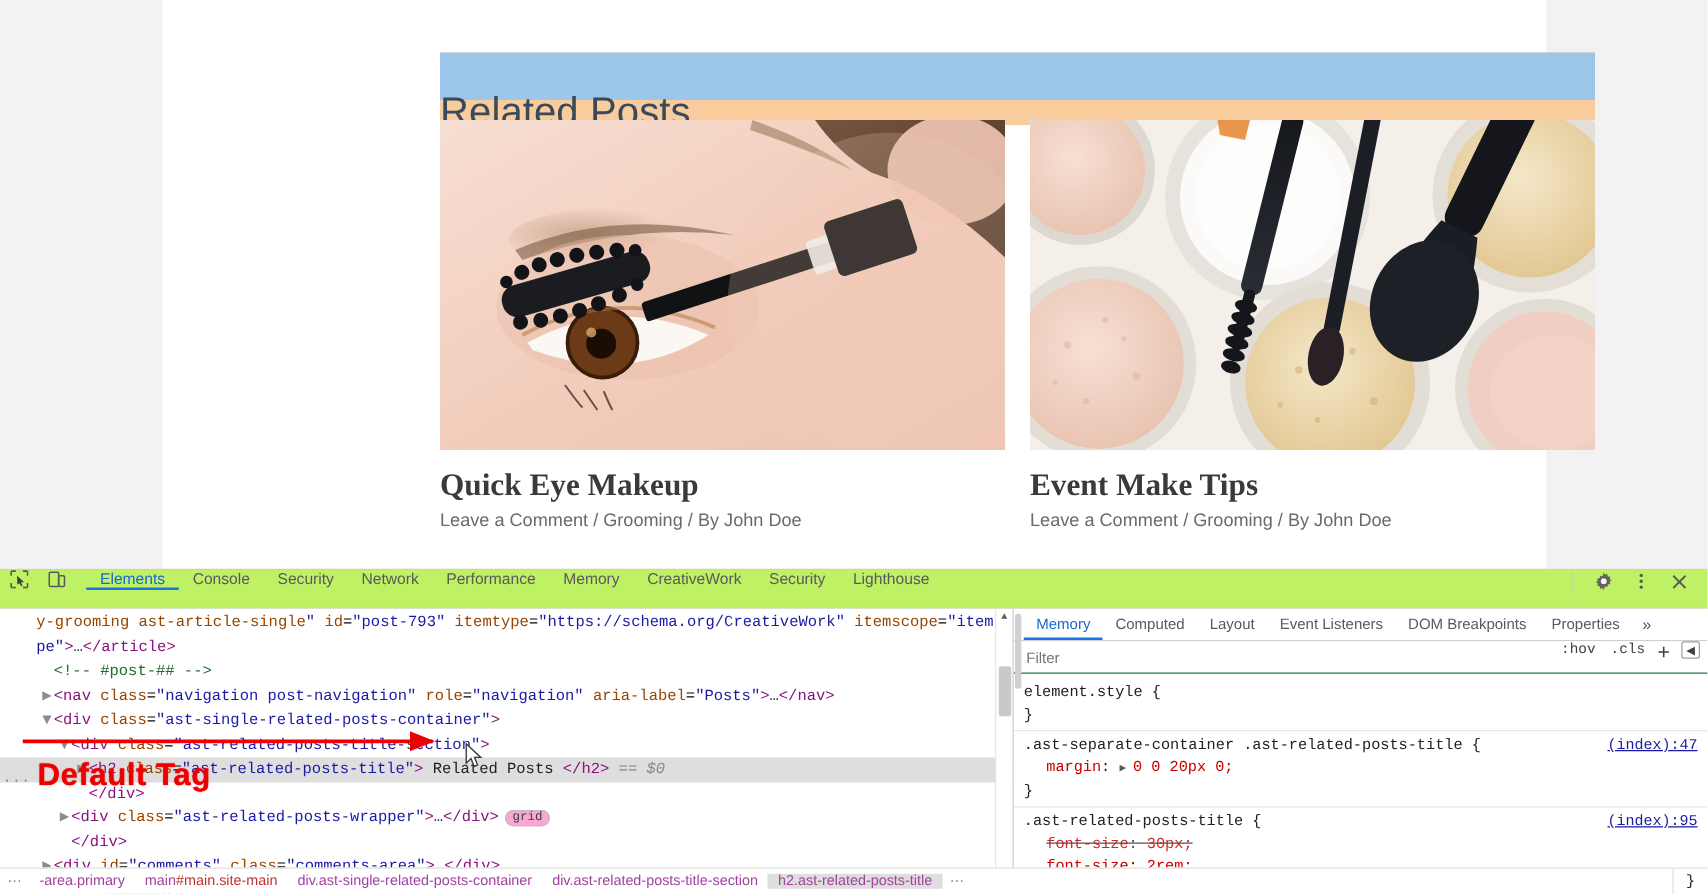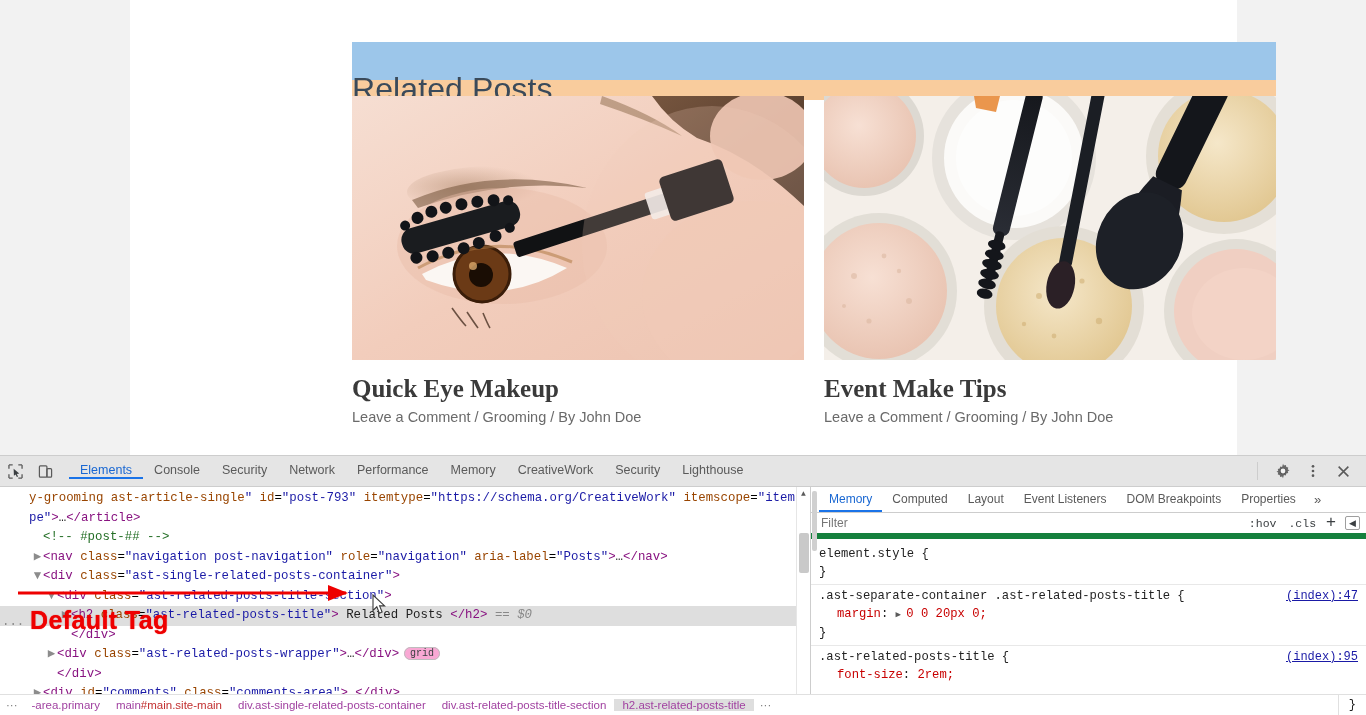--- a/index.html
+++ b/index.html
@@ -102,23 +102,23 @@
     position: absolute; left: 0; top: 455px;
     width: 1366px; height: 260px;
     background: #ffffff;
     border-top: 1px solid #cdcdcd;
     font-family: "Liberation Sans", sans-serif;
   }
 
   #dt-toolbar {
     position: relative;
     height: 31px;
-    background: #e5e5e5;
+    background: #bef264;
     border-bottom: 1px solid #cdcdcd;
-    display: flex; align-items: center;
+    display: flex; align-items: flex-start;
   }
   .dt-iconbtn {
     width: 30px; display: flex; align-items: center; justify-content: center;
     cursor: pointer;
   }
   .dt-sep { width: 1px; background: #cdcdcd; margin: 6px 4px; }
   #dt-tabs { display: flex; align-items: stretch; }
   .dt-tab {
     padding: 0 11px; display: flex; align-items: center;
     font-size: 12.5px; color: #5a5a5a; cursor: pointer;
@@ -206,22 +206,22 @@
   }
   .st-tab {
     padding: 0 10px; display: flex; align-items: center;
     font-size: 12px; color: #5a5a5a; cursor: pointer;
     border-bottom: 2px solid transparent; white-space: nowrap;
   }
   .st-tab.active { color: #1967d2; border-bottom-color: #1a73e8; }
   .st-more { display:flex; align-items:center; padding: 0 8px; color:#5a5a5a; font-size: 13px; cursor:pointer;}
 
   #st-filterbar {
-    height: 26px; display: flex; align-items: center;
-    border-bottom: 6px solid #15803d; background: #fff;
+    height: 26px; display: flex; 
+    border-bottom: 1px solid #15803d; background: #fff;
     padding: 0 4px 0 8px;
   }
   #st-filter {
     flex: 1; border: none; outline: none;
     font-size: 12px; color: #5f6368;
     font-family: "Liberation Sans", sans-serif;
     background: transparent;
   }
   .st-tool {
     font-family: "Liberation Mono", monospace;
@@ -558,20 +558,21 @@
           </div>
           <div class="rule">
             <span class="origin">(index):47</span>
             <div class="sel-text">.ast-separate-container .ast-related-posts-title {</div>
             <div style="padding-left: 18px;"><span class="prop-name">margin</span>: <span class="expander">▶ </span><span class="val">0 0 20px 0;</span></div>
             <div>}</div>
           </div>
           <div class="rule">
             <span class="origin">(index):95</span>
             <div class="sel-text">.ast-related-posts-title {</div>
+            <div class="struck" style="padding-left: 18px;"><span class="prop-name">font-size</span>: <span class="val">30px;</span></div>
             <div style="padding-left: 18px;"><span class="prop-name">font-size</span>: <span class="val">2rem;</span></div>
           </div>
         </div>
     </div>
   </div>
 
   <div id="breadcrumb">
     <span class="crumb dots">···</span>
     <span id="crumb-items"><span class="crumb">-area.primary</span><span class="crumb">main<span class="hash">#main.site-main</span></span><span class="crumb">div.ast-single-related-posts-container</span><span class="crumb">div.ast-related-posts-title-section</span><span class="crumb selected">h2.ast-related-posts-title</span></span>
     <span class="crumb dots">···</span>

